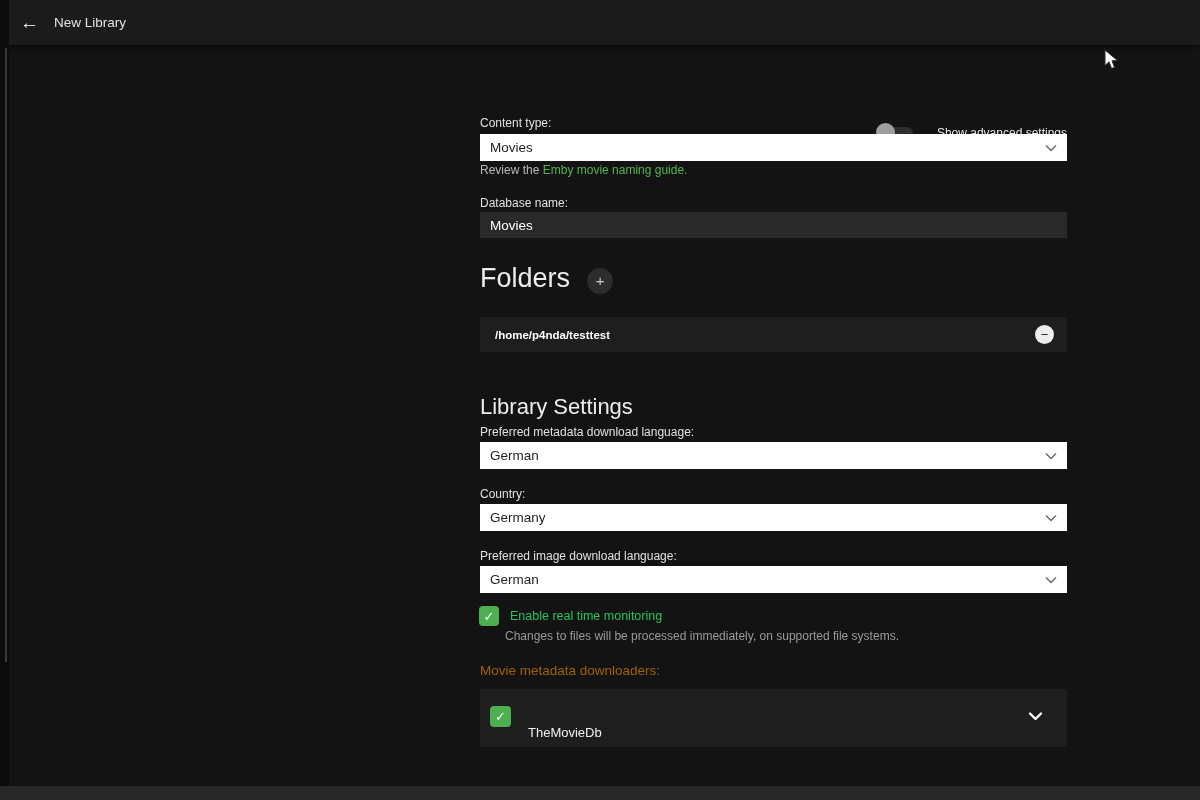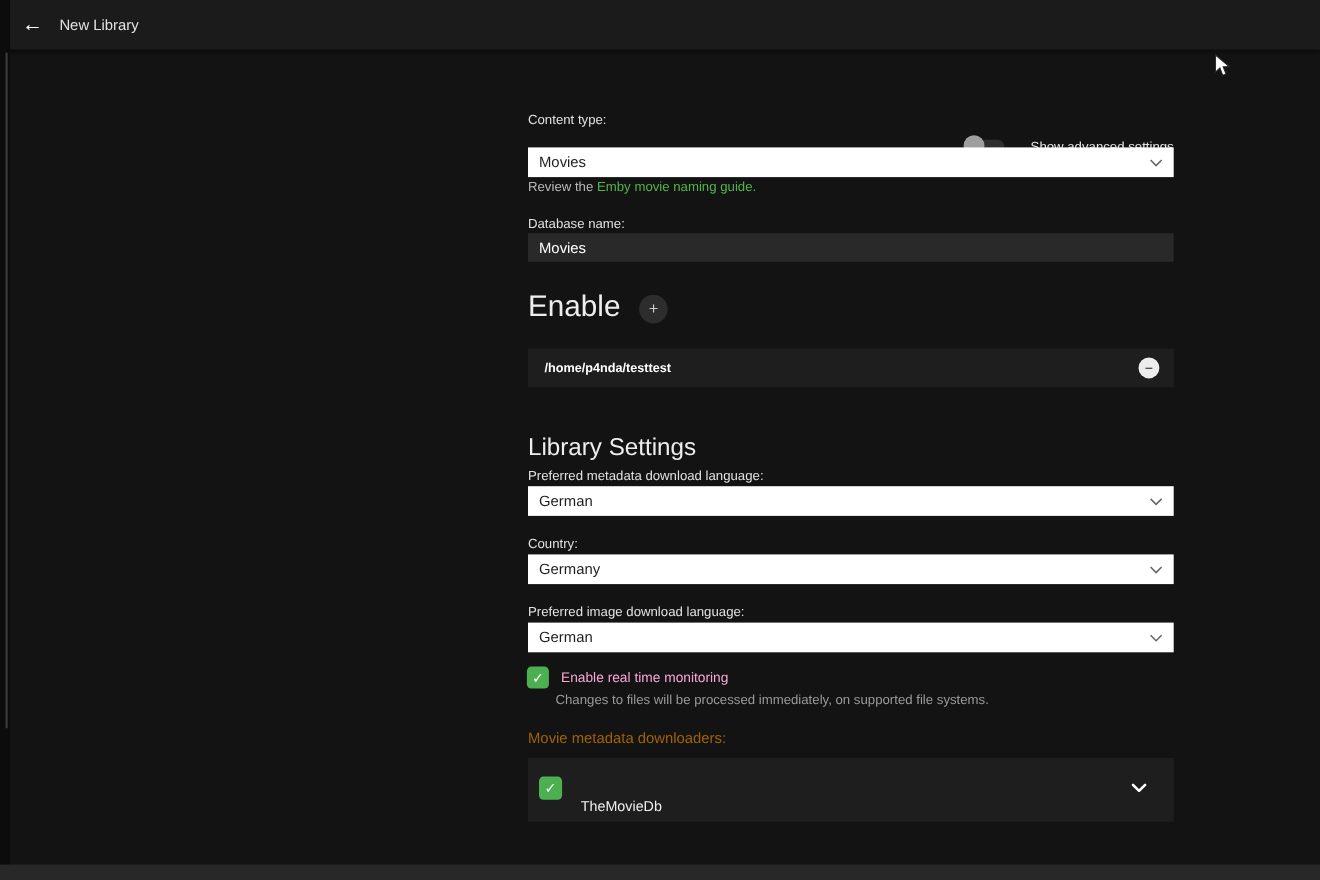--- a/index.html
+++ b/index.html
@@ -89,21 +89,21 @@
 
   
   .cb-row { position:absolute; left:479px; top:606px; display:flex; align-items:center; gap:11px; cursor:pointer; }
   .checkbox {
     width:20px; height:20px; border-radius:4px;
     display:flex; align-items:center; justify-content:center;
     font-size:13px; color:#ffffff; flex:0 0 auto;
   }
   .checkbox.checked { background:#4caf50; }
   .checkbox.unchecked { background:transparent; border:2px solid #e8e8e8; border-radius:3px; color:transparent; }
-  .cb-label { font-size:12.5px; color:#f9a8d4; }
+  .cb-label { font-size:12.5px; color:#22c55e; }
   .cb-desc { position:absolute; left:505px; top:629px; font-size:12px; color:#9a9a9a; }
 
   .dl-label { position:absolute; left:480px; top:663px; font-size:13.5px; color:#a16207; }
 
   
   .panel { position:absolute; left:480px; top:689px; width:587px; background:#1e1e1e; padding:9px 0 13px; }
   .panel-row { height:36px; display:flex; align-items:center; padding-left:10px; position:relative; cursor:pointer; }
   .panel-row .checkbox { width:21px; height:21px; margin-right:17px; }
   .panel-name { font-size:13px; color:#f0f0f0;margin-top:32px; }
   .panel-chevron { position:absolute; right:24px; top:50%; transform:translateY(-50%); display:flex; cursor:pointer; }
@@ -127,38 +127,38 @@
   <div class="bottom-strip"></div>
 
   <div class="adv-row">
     <span class="toggle">
       <span class="track"></span>
       <span class="knob"></span>
     </span>
     <span class="adv-label">Show advanced settings</span>
   </div>
 
-  <div class="field-label" style="top:102px">Content type:</div>
+  <div class="field-label" style="top:116px">Content type:</div>
   <div class="select" style="top:134px">
     <span>Movies</span>
     <span class="caret">
       <svg width="12" height="8" viewBox="0 0 12 8">
           <polyline points="1,1.5 6,6.5 11,1.5" fill="none" stroke="#666" stroke-width="1.4"></polyline>
         </svg>
     </span>
   </div>
   <div class="helper" style="top:163px">
     <span>Review the </span><a>Emby movie naming guide.</a>
   </div>
 
   <div class="field-label" style="top:196px">Database name:</div>
   <input class="text-input" type="text" value="Movies" style="">
 
   <div class="folders-head">
-    <span class="folders-title">Enable</span>
+    <span class="folders-title">Folders</span>
     <span class="add-btn">+</span>
   </div>
   <div class="folder-row">
     <span class="folder-path">/home/p4nda/testtest</span>
     <span class="remove-btn">−</span>
   </div>
 
   <div class="lib-head">Library Settings</div>
 
   <div class="field-label" style="top:425px">Preferred metadata download language:</div>

